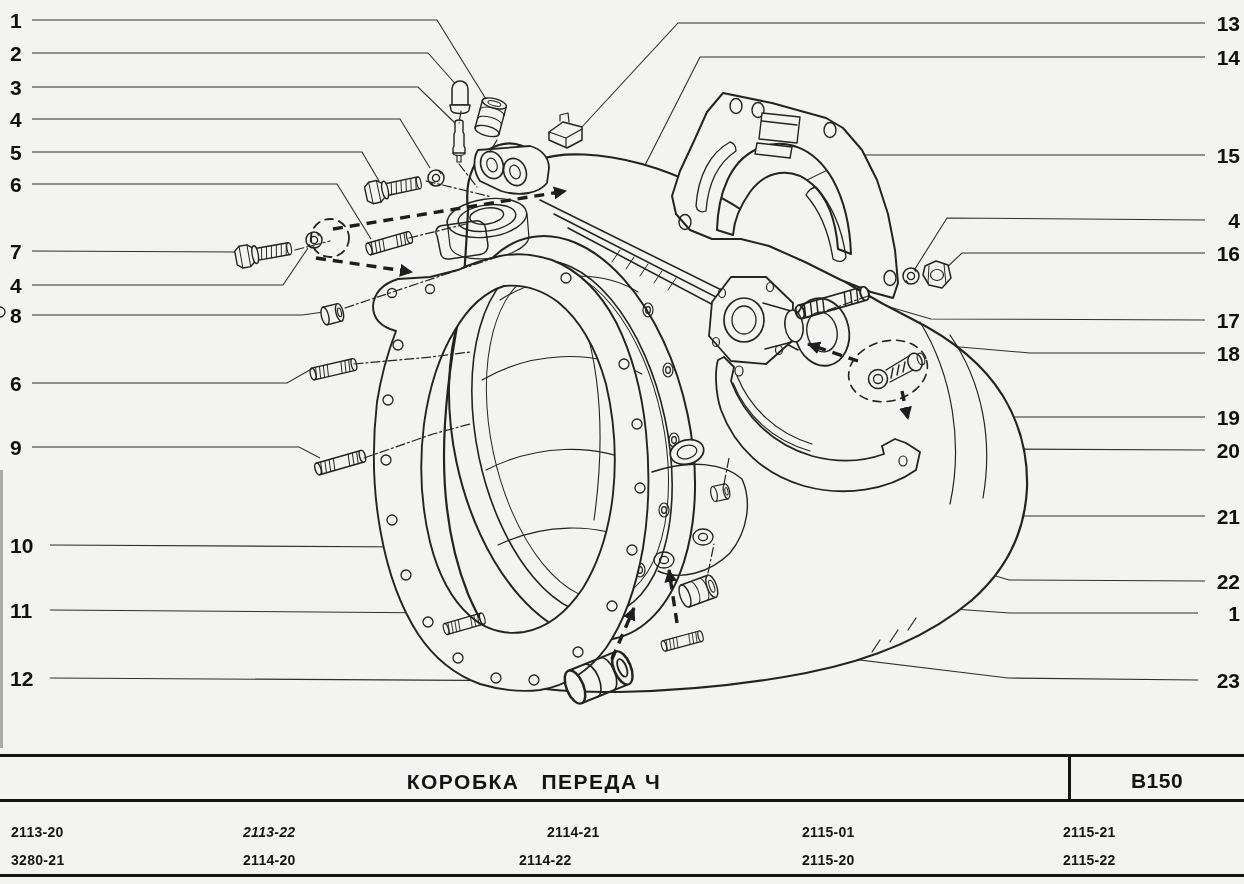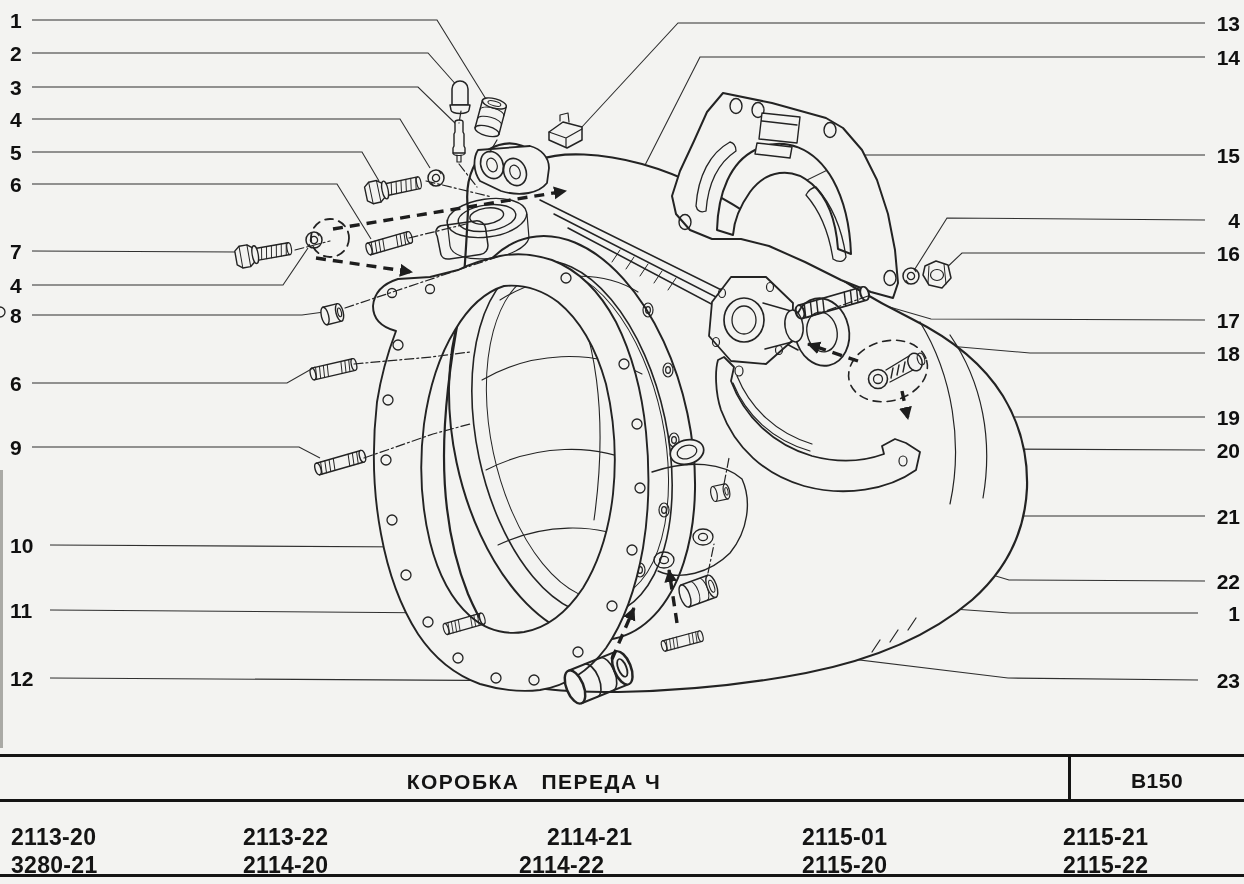--- a/index.html
+++ b/index.html
@@ -19,21 +19,21 @@
     position:absolute;left:0;top:757px;width:1068px;height:50px;
     display:flex;align-items:center;justify-content:center;
     font-size:21px;font-weight:bold;letter-spacing:1.5px;white-space:pre;
   }
   .code-cell{
     position:absolute;left:1070px;top:757px;width:174px;height:48px;
     display:flex;align-items:center;justify-content:center;
     font-size:21px;font-weight:bold;letter-spacing:.5px;
   }
   .cell-divider{position:absolute;left:1068px;top:754px;width:3px;height:48px;background:#141414;}
-  .model-code{position:absolute;font-size:23px;font-weight:bold;letter-spacing:.3px;white-space:nowrap;text-align:right;}
+  .model-code{position:absolute;font-size:14px;font-weight:bold;letter-spacing:.3px;white-space:nowrap;text-align:right;}
   
   .ink{stroke:#232323;fill:none;stroke-linecap:round;stroke-linejoin:round;}
   .fillpart{fill:#f3f3f1;}
   #callouts polyline{fill:none;stroke:#2f2f2f;stroke-width:1.1;}
   #callouts text{font-family:"Liberation Sans",sans-serif;font-size:21px;font-weight:600;fill:#101010;}
 </style>
 </head>
 <body>
 
 <div class="page">
@@ -389,21 +389,21 @@
   <div class="scan-edge"></div>
 
   <div class="rule rule-top"></div>
   <div class="title-cell">КОРОБКА   ПЕРЕДА Ч</div>
   <div class="cell-divider"></div>
   <div class="code-cell">B150</div>
   <div class="rule rule-mid"></div>
   <div id="model-codes">
       <span class="model-code" style="left: 11px; top: 824px;">2113-20</span>
       <span class="model-code" style="left: 11px; top: 852px;">3280-21</span>
-      <span class="model-code" style="left: 243px; top: 824px;">2113-22</span>
+      <span class="model-code" style="left: 243px; top: 824px; font-style: italic;">2113-22</span>
       <span class="model-code" style="left: 243px; top: 852px;">2114-20</span>
       <span class="model-code" style="left: 519px; top: 824px; margin-left: 28px;">2114-21</span>
       <span class="model-code" style="left: 519px; top: 852px;">2114-22</span>
       <span class="model-code" style="left: 802px; top: 824px;">2115-01</span>
       <span class="model-code" style="left: 802px; top: 852px;">2115-20</span>
       <span class="model-code" style="left: 1063px; top: 824px;">2115-21</span>
       <span class="model-code" style="left: 1063px; top: 852px;">2115-22</span>
     </div>
   <div class="rule rule-bot"></div>
 </div>

